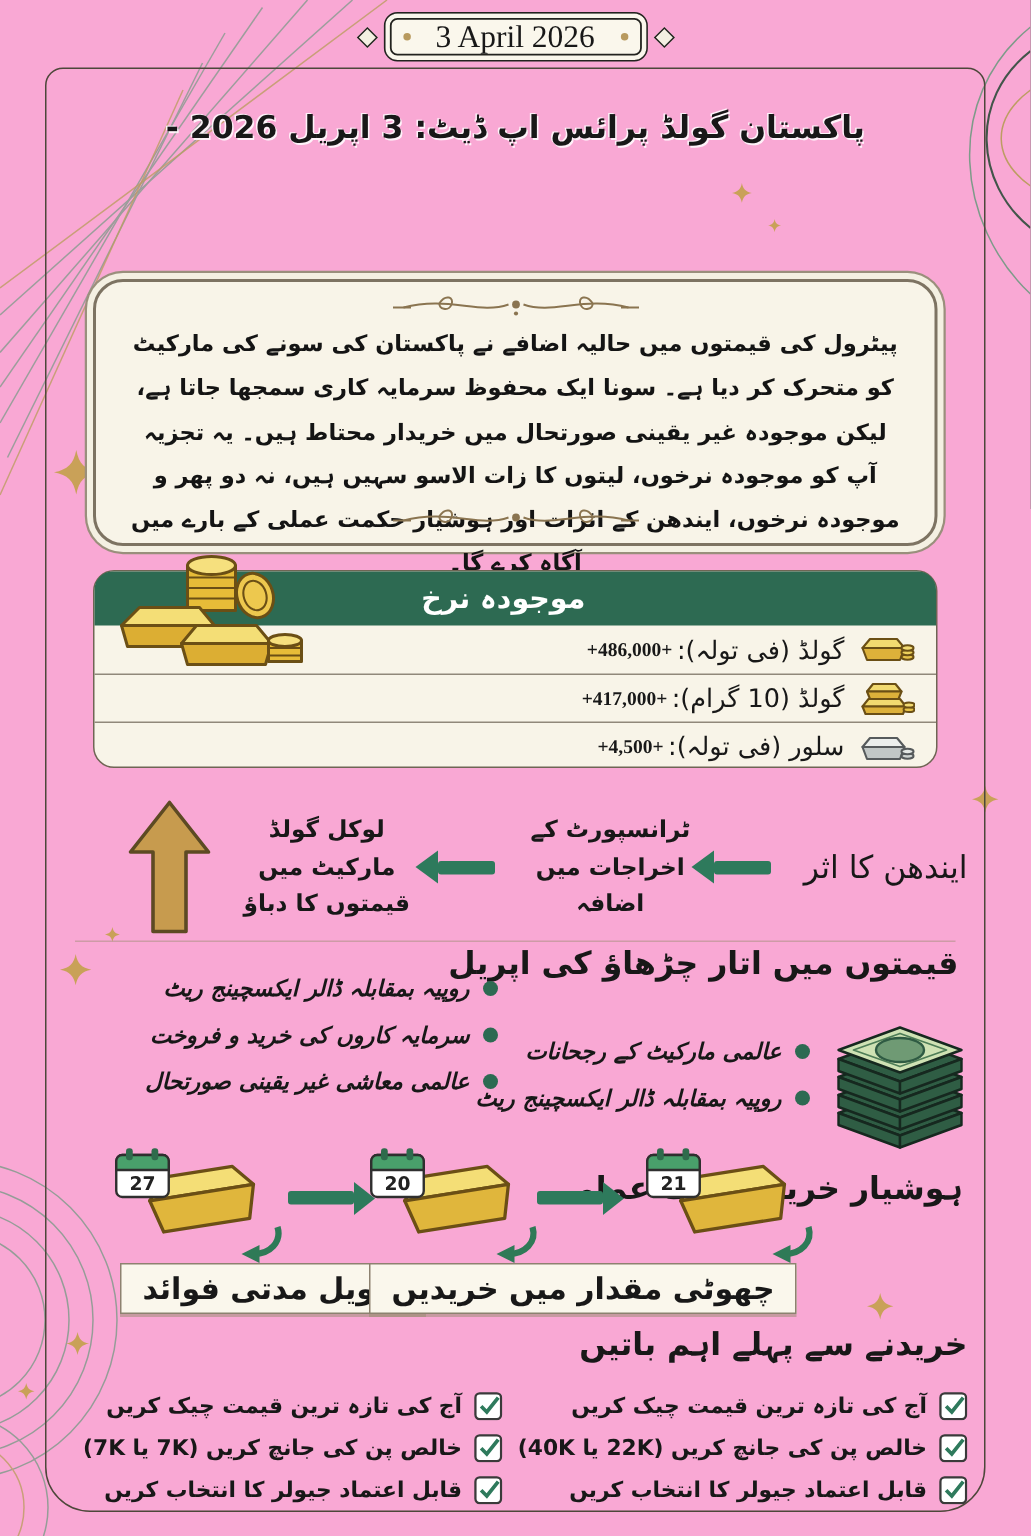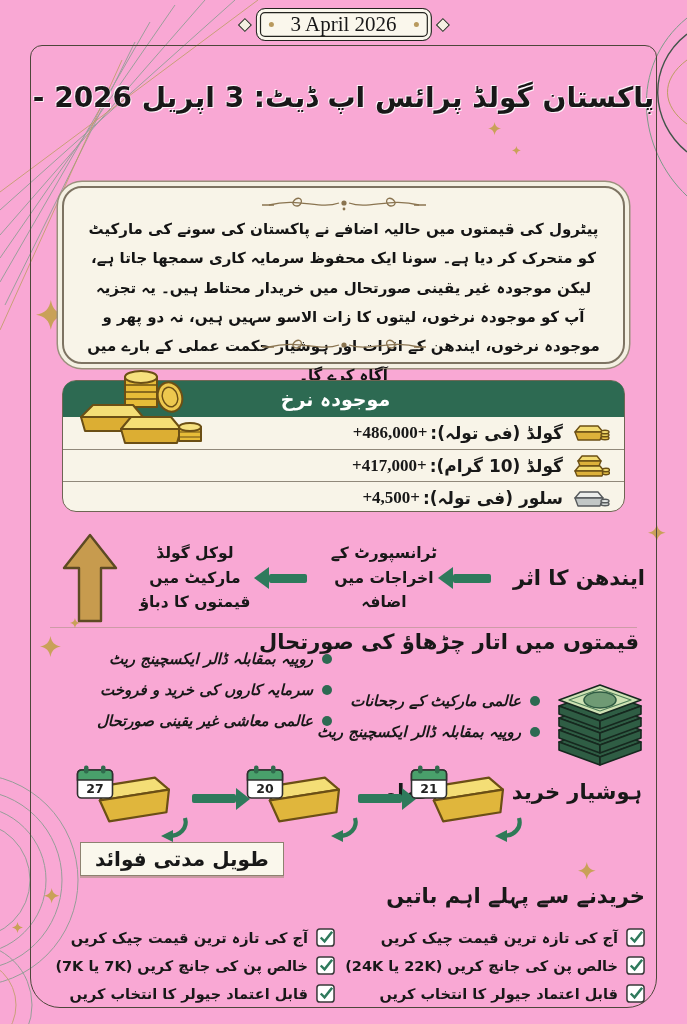--- a/index.html
+++ b/index.html
@@ -14,63 +14,63 @@
          background:#faf7ec;border:1.7px solid #23231f;border-radius:9px;padding:3px 34px;
          font-family:"Liberation Serif",serif;font-size:21px;
          box-shadow:inset 0 0 0 3px #faf7ec,inset 0 0 0 4.2px #23231f;}
   .bdot{position:absolute;top:50%;width:5px;height:5px;margin-top:-2.5px;border-radius:50%;background:#b89a5e;}
   .bdot.l{left:12px}.bdot.r{right:12px}
   .bdia{position:absolute;top:50%;width:8px;height:8px;margin-top:-5px;background:#f4f0e2;
         border:1.4px solid #23231f;transform:rotate(45deg);}
   .bdia.l{left:-17px}.bdia.r{right:-17px}
   
   .title{position:absolute;top:52px;left:16px;right:16px;z-index:2;text-align:center;direction:rtl;
-         font-weight:bold;font-size:28px;line-height:1.9;
+         font-weight:bold;font-size:21px;line-height:1.9;
          text-shadow:1px 1px 0 rgba(255,255,255,.85),-1px -1px 0 rgba(255,255,255,.85);}
   .title .tl{display:block;white-space:nowrap;}
   
   .intro{position:absolute;left:62px;top:186px;width:563px;height:178px;z-index:2;box-sizing:border-box;
          background:#f8f4e8;border:2px solid #7d7362;border-radius:20px;text-align:center;
          box-shadow:0 0 0 4px #f4f0e2,0 0 0 5.5px #9a8f7c;}
   .orn{display:block;margin:6px auto 0;}
   .orn.b{position:absolute;bottom:6px;left:50%;transform:translateX(-50%);margin:0;}
   .intro p{margin:1px 20px 0;direction:rtl;font-size:15px;font-weight:600;line-height:1.95;color:#141414;}
   
   .rates{position:absolute;left:62px;top:380px;width:563px;height:132px;z-index:2;box-sizing:border-box;
          background:#f8f4e8;border:1.6px solid #6f6554;border-radius:14px;}
   .rates-header{height:36px;background:#2d6a52;border-radius:12px 12px 0 0;color:#fff;
          font-size:19px;font-weight:bold;line-height:36px;padding-right:16px;text-align:center;direction:rtl;box-sizing:border-box;}
   .rrow{height:32px;display:flex;align-items:center;direction:rtl;padding-right:14px;box-sizing:border-box;}
   .rrow + .rrow{border-top:1px solid #90887a;}
   .rrow svg{margin-left:9px;flex:none;}
-  .rlabel{font-size:17px;font-weight:bold;}
-  .rval{direction:ltr;unicode-bidi:embed;font-family:"Liberation Serif",serif;font-size:17px;font-weight:bold;margin-right:3px;}
+  .rlabel{font-size:17px;font-weight:normal;}
+  .rval{direction:ltr;unicode-bidi:embed;font-family:"Liberation Serif",serif;font-size:13px;font-weight:bold;margin-right:3px;}
   .goldpile{position:absolute;left:14px;top:-16px;}
   
   .fuel{position:absolute;left:45px;top:528px;width:600px;height:100px;z-index:2;
         display:flex;direction:rtl;align-items:center;}
-  .fuel-h{font-size:21px;font-weight:bold;white-space:nowrap;margin-left:8px;}
+  .fuel-h{font-size:21px;font-weight:normal;white-space:nowrap;margin-left:8px;}
   .fstep{font-size:15.5px;font-weight:bold;text-align:center;line-height:1.6;}
   .fs0{width:104px}.fs1{width:126px}.fs2{width:136px}
   .harrow{flex:none;width:38px;height:9px;background:#2e7a5c;margin:0 14px 0 6px;position:relative;border-radius:2px;}
   .harrow::before{content:"";position:absolute;left:-15px;top:-6.5px;border:11px solid transparent;border-right:15px solid #2e7a5c;border-left:0;}
   .uparrow{flex:none;margin-right:8px;}
   .sep{position:absolute;left:50px;right:50px;height:1px;background:rgba(150,140,110,.45);z-index:2;}
   
   .fluct-h{position:absolute;right:48px;top:630px;z-index:2;font-size:21px;font-weight:bold;direction:rtl;white-space:nowrap;}
   .money{position:absolute;right:34px;top:662px;z-index:2;}
   .blist{position:absolute;z-index:2;direction:rtl;margin:0;padding:0;font-style:italic;}
   .blist li{list-style:none;display:flex;align-items:center;font-size:15px;font-weight:bold;white-space:nowrap;margin-bottom:13px;}
   .blist li::before{content:"";width:10px;height:10px;border-radius:50%;background:#2d6a52;margin-left:9px;flex:none;}
   .blist.rcol{right:147px;top:692px;text-align:right;}
   .blist.lcol{right:355px;top:650px;}
   
   .strategy-h{position:absolute;right:45px;top:780px;z-index:2;font-size:21px;font-weight:bold;direction:rtl;white-space:nowrap;}
   .sgroup{position:absolute;width:110px;height:74px;top:764px;z-index:2;}
-  .sg1{left:76px}.sg2{left:246px}.sg3{left:410px}
+  .sg1{left:76px}.sg2{left:246px}.sg3{left:430px}
   .sgroup .cal{position:absolute;left:0;top:0;z-index:2;}
   .sgroup .bar{position:absolute;left:20px;top:12px;transform:rotate(-9deg);}
   .sgroup .curve{position:absolute;right:-4px;bottom:-4px;}
   .sarrow{position:absolute;top:794px;width:44px;height:9px;background:#2e7a5c;border-radius:2px;z-index:2;}
   .sarrow::after{content:"";position:absolute;right:-14px;top:-6.5px;border:11px solid transparent;border-left:14px solid #2e7a5c;border-right:0;}
   .sa1{left:192px}.sa2{left:358px}
   .slabel{position:absolute;top:842px;z-index:2;background:#faf7ec;border:1.3px solid #8d8270;border-radius:0;
           padding:4px 14px;font-size:20px;font-weight:bold;white-space:nowrap;direction:rtl;box-shadow:0 2px 0 rgba(150,140,110,.5);}
   .sl1{left:80px}.sl2{left:246px}
   
@@ -237,21 +237,21 @@
     <div class="fstep fs1">ٹرانسپورٹ کے اخراجات میں اضافہ</div>
     <div class="harrow"></div>
     <div class="fstep fs2">لوکل گولڈ مارکیٹ میں قیمتوں کا دباؤ</div>
     <svg class="uparrow" width="58" height="92" viewBox="0 0 58 92">
       <polygon points="29,3 55,36 40,36 40,89 18,89 18,36 3,36" fill="#c79b4e" stroke="#5d4a23" stroke-width="2.4" stroke-linejoin="round"></polygon>
     </svg>
   </div>
 
   <div class="sep" style="top:627px"></div>
 
-  <div class="fluct-h">قیمتوں میں اتار چڑھاؤ کی صورتحال</div>
+  <div class="fluct-h">قیمتوں میں اتار چڑھاؤ کی اپریل</div>
   <svg class="money" width="106" height="106" viewBox="0 0 106 106">
     <g stroke="#16281f" stroke-width="1.6" stroke-linejoin="round">
       <g fill="#2f5d44">
         <polygon points="12,80 53,65 94,80 53,95"></polygon>
           <polygon points="12,80 53,95 53,103 12,88"></polygon>
           <polygon points="53,95 94,80 94,88 53,103"></polygon>
         <polygon points="12,68 53,53 94,68 53,83"></polygon>
           <polygon points="12,68 53,83 53,91 12,76"></polygon>
           <polygon points="53,83 94,68 94,76 53,91"></polygon>
         <polygon points="12,56 53,41 94,56 53,71"></polygon>
@@ -334,37 +334,38 @@
       <rect x="25" y="1.5" width="4.5" height="8" rx="2" fill="#2f6b4c"></rect>
       <text x="19" y="29" text-anchor="middle" font-size="12.5" font-weight="bold" fill="#222" font-family="DejaVu Sans">21</text>
     </svg>
     <svg class="curve" width="30" height="27" viewBox="0 0 30 27">
       <path d="M25 3 C 28 13 20 21 9 21" fill="none" stroke="#2f7a57" stroke-width="4.2"></path>
       <polygon points="1,21 13,15 13,27" fill="#2f7a57"></polygon>
     </svg>
   </div>
 
   <div class="slabel sl1">طویل مدتی فوائد</div>
+  <div class="slabel sl2">چھوٹی مقدار میں خریدیں</div>
 
   <div class="check-h">خریدنے سے پہلے اہم باتیں</div>
 
   <div class="clist rcol2">
     <div class="ci">
       <svg width="19" height="19" viewBox="0 0 20 20">
         <rect x="1" y="1" width="18" height="18" rx="3" fill="#fff" stroke="#3a3a3a" stroke-width="1.6"></rect>
         <path d="M5 10 l4 4 l8 -10" stroke="#2e7a5c" stroke-width="2.6" fill="none"></path>
       </svg>
       <span>آج کی تازہ ترین قیمت چیک کریں</span>
     </div>
     <div class="ci">
       <svg width="19" height="19" viewBox="0 0 20 20">
         <rect x="1" y="1" width="18" height="18" rx="3" fill="#fff" stroke="#3a3a3a" stroke-width="1.6"></rect>
         <path d="M5 10 l4 4 l8 -10" stroke="#2e7a5c" stroke-width="2.6" fill="none"></path>
       </svg>
-      <span>خالص پن کی جانچ کریں (22K یا 24K)</span>
+      <span>خالص پن کی جانچ کریں (22K یا 40K)</span>
     </div>
     <div class="ci">
       <svg width="19" height="19" viewBox="0 0 20 20">
         <rect x="1" y="1" width="18" height="18" rx="3" fill="#fff" stroke="#3a3a3a" stroke-width="1.6"></rect>
         <path d="M5 10 l4 4 l8 -10" stroke="#2e7a5c" stroke-width="2.6" fill="none"></path>
       </svg>
       <span>قابل اعتماد جیولر کا انتخاب کریں</span>
     </div>
   </div>
 

